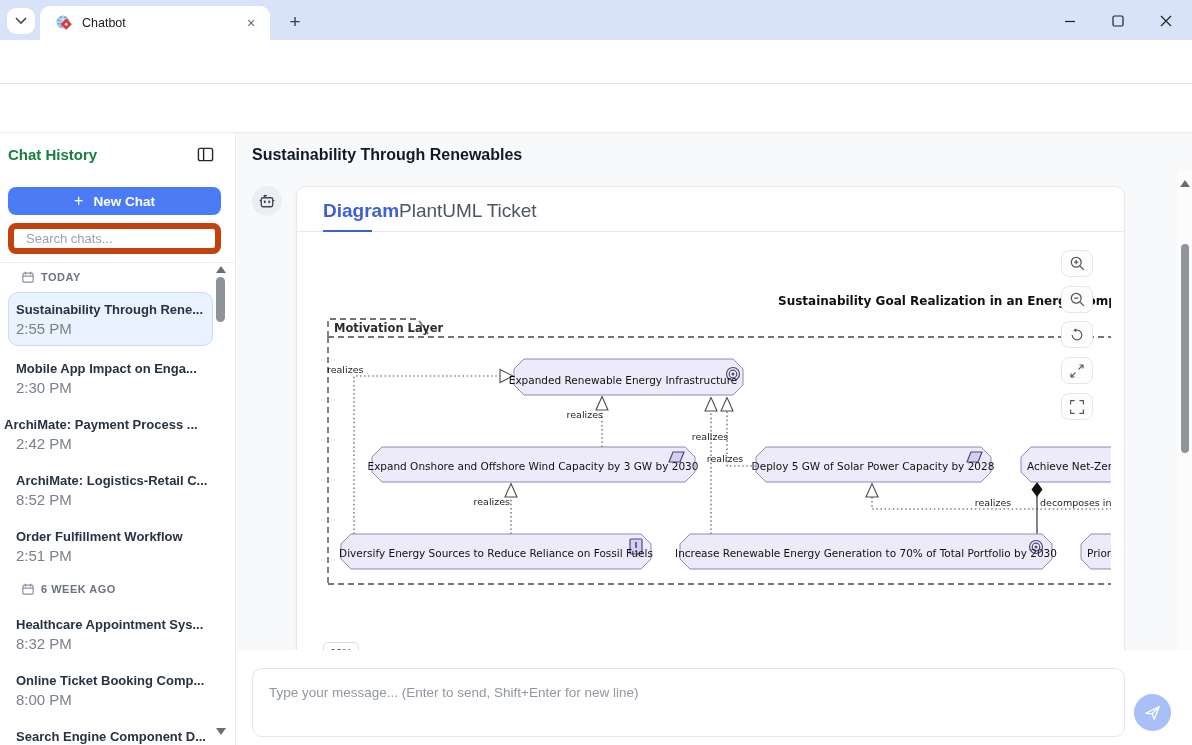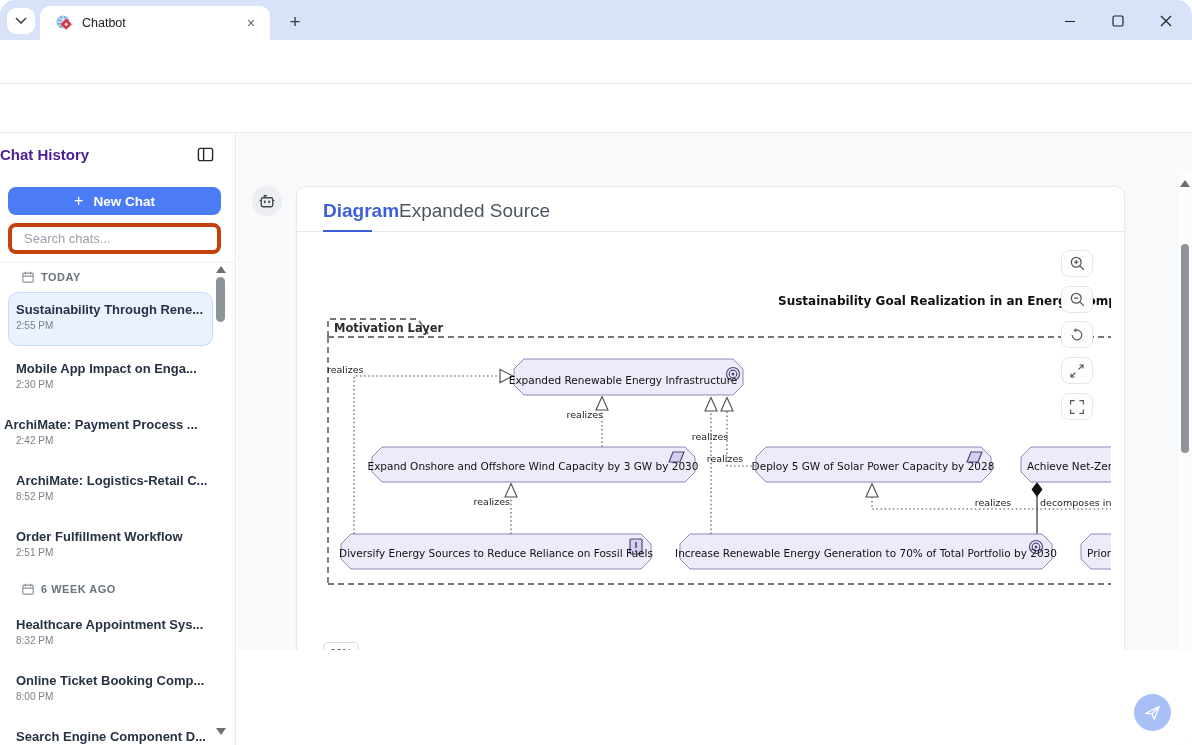--- a/index.html
+++ b/index.html
@@ -1,18 +1,18 @@
 <!DOCTYPE html>
 <html><head>
 <meta charset="utf-8">
 <style>
   * { margin:0; padding:0; box-sizing:border-box; }
   html,body { width:1192px; height:745px; overflow:hidden; }
   body { font-family:"Liberation Sans", sans-serif; }
-  .screen { position:relative; width:1192px; height:745px; background:#fff; overflow:hidden;border-radius:15px; }
+  .screen { position:relative; width:1192px; height:745px; background:#fff; overflow:hidden; }
   .abs { position:absolute; }
 
   
   .tabstrip { left:0; top:0; width:1192px; height:40px; background:#d8e2f9; }
   .tab-search-btn { left:7px; top:8px; width:28px; height:26px; background:#fff; border-radius:9px;
     display:flex; align-items:center; justify-content:center; color:#45494e; }
   .btab { left:40px; top:6px; width:230px; height:34px; background:#fff; border-radius:10px 10px 0 0;
     display:flex; align-items:center; padding:0 10px 0 16px; }
   .btab-title { font-size:12.5px; color:#202124; flex:1; margin-left:10px; }
   .tab-close { width:18px; height:18px; border-radius:50%; display:flex; align-items:center; justify-content:center;
@@ -34,32 +34,32 @@
   .app-name { left:48px; top:93px; font-size:15px; font-weight:bold; color:#1f2937; }
   .powered { left:48px; top:111px; font-size:11px; color:#6b7280; }
   .vp-link { text-decoration:underline; color:#4b5563; }
   .more-apps { left:1067px; top:94px; width:72px; height:28px; background:#23a566; color:#fff; border-radius:6px;
     font-size:12.5px; font-weight:bold; display:flex; align-items:center; justify-content:center; }
   .bot-badge { left:1149px; top:92px; width:33px; height:33px; border-radius:50%; border:2px solid #cddff3;
     background:#f4f9ff; display:flex; align-items:center; justify-content:center; }
 
   
   .sidebar { left:0; top:133px; width:236px; height:612px; background:#fff; border-right:1px solid #e7eaee; }
-  .sb-title { left:0; top:146px; font-size:15px; font-weight:bold; color:#4c1d95; }
+  .sb-title { left:8px; top:146px; font-size:15px; font-weight:bold; color:#15803d; }
   .sb-toggle { left:197px; top:146px; width:18px; height:18px; }
   .newchat { left:8px; top:187px; width:213px; height:28px; background:#4b7cf6; border-radius:8px; color:#fff;
     font-size:13.5px; font-weight:bold; display:flex; align-items:center; justify-content:center; gap:10px; }
   .newchat .plus { font-weight:400; font-size:16px; }
-  .sb-search { left:8px; top:223px; width:213px; height:31px; border:4px solid #c2410c; border-radius:8px;
+  .sb-search { left:8px; top:223px; width:213px; height:31px; border:6px solid #c2410c; border-radius:8px;
     font-size:13px; padding:0 12px; color:#333; outline:none; font-family:"Liberation Sans",sans-serif; }
   .sb-search::placeholder { color:#9aa1ab; }
   .sb-div { left:0; top:262px; width:236px; height:1px; background:#edeff2; }
   .section-lab { font-size:11px; font-weight:bold; color:#6b7280; letter-spacing:.5px; display:flex; gap:7px; align-items:center; }
   .chat-item-title { font-size:13px; color:#273243; font-weight:bold; white-space:nowrap; }
-  .chat-item-time { font-size:10px; color:#79818c; }
+  .chat-item-time { font-size:15px; color:#79818c; }
   .sel-chat { left:8px; top:292px; width:205px; height:54px; background:#eaf2ff; border:1px solid #c3dcff; border-radius:10px; }
 
   
   .sb-thumb { left:216px; top:277px; width:9px; height:45px; background:#8e939b; border-radius:5px; }
   .arrow-up { width:0; height:0; border-left:5px solid transparent; border-right:5px solid transparent; border-bottom:7px solid #6a6f76; }
   .arrow-dn { width:0; height:0; border-left:5px solid transparent; border-right:5px solid transparent; border-top:7px solid #6a6f76; }
 
   
   .content-bg { left:237px; top:133px; width:955px; height:612px; background:#f8f9fb; }
   .page-title { left:252px; top:146px; font-size:16px; font-weight:bold; color:#111827; }
@@ -283,36 +283,37 @@
   <div class="abs chat-item-title" style="left:16px; top:673px">Online Ticket Booking Comp...</div>
   <div class="abs chat-item-time" style="left:16px; top:691px">8:00 PM</div>
 
   <div class="abs chat-item-title" style="left:16px; top:729px">Search Engine Component D...</div>
 
   <div class="abs arrow-up" style="left:216px; top:266px"></div>
   <div class="abs sb-thumb"></div>
   <div class="abs arrow-dn" style="left:216px; top:728px"></div>
 
   <div class="abs content-bg"></div>
+  <div class="abs page-title">Sustainability Through Renewables</div>
 
   <div class="abs msg-avatar">
     <svg width="18" height="18" viewBox="0 0 22 22">
       <rect x="4" y="7" width="14" height="11" rx="2" fill="none" stroke="#3f4650" stroke-width="1.6"></rect>
       <path d="M8 7 V4.5 H11" fill="none" stroke="#3f4650" stroke-width="1.6"></path>
       <circle cx="8" cy="4.5" r="1.2" fill="#3f4650"></circle>
       <rect x="7.2" y="10.5" width="2.2" height="3" fill="#3f4650"></rect>
       <rect x="12.6" y="10.5" width="2.2" height="3" fill="#3f4650"></rect>
       <path d="M2 10.5 H4 M18 10.5 H20" stroke="#3f4650" stroke-width="1.6"></path>
     </svg>
   </div>
 
   <div class="abs card">
     <div class="tabbar">
       <div class="dtab active" style="left:26px">Diagram</div>
-      <div class="dtab idle" style="left:102px">Expanded Source</div>
+      <div class="dtab idle" style="left:102px">PlantUML Ticket</div>
       <div class="dtab-underline"></div>
     </div>
 
     <svg class="abs" style="left:0; top:45px" width="814" height="420" viewBox="0 0 814 420">
 
       <text x="481" y="73" font-size="12" font-weight="bold" fill="#111">Sustainability Goal Realization in an Energy Compan</text>
 
       <g stroke="#757575" stroke-width="1.8" stroke-dasharray="6,4" fill="none">
         <path d="M31 105 V87 H121 L133 105"></path>
         <path d="M31 105 H900 M31 105 V352 M31 352 H900"></path>
@@ -419,20 +420,21 @@
     </div>
 
     <div class="zoom-badge">90%</div>
   </div>
 
   <div class="abs main-track"></div>
   <div class="abs arrow-up" style="left:1180px; top:180px"></div>
   <div class="abs main-thumb"></div>
 
   <div class="abs composer">
+    <textarea class="composer-input" placeholder="Type your message... (Enter to send, Shift+Enter for new line)" style=""></textarea>
     <div class="send-btn">
       <svg width="17" height="17" viewBox="0 0 20 20">
         <path d="M2 11 L18 3 L12 18 L9.5 11.5 Z M9.5 11.5 L18 3" fill="none" stroke="#fff" stroke-width="1.5" stroke-linejoin="round"></path>
       </svg>
     </div>
   </div>
 
 </div>
 
 </body></html>

